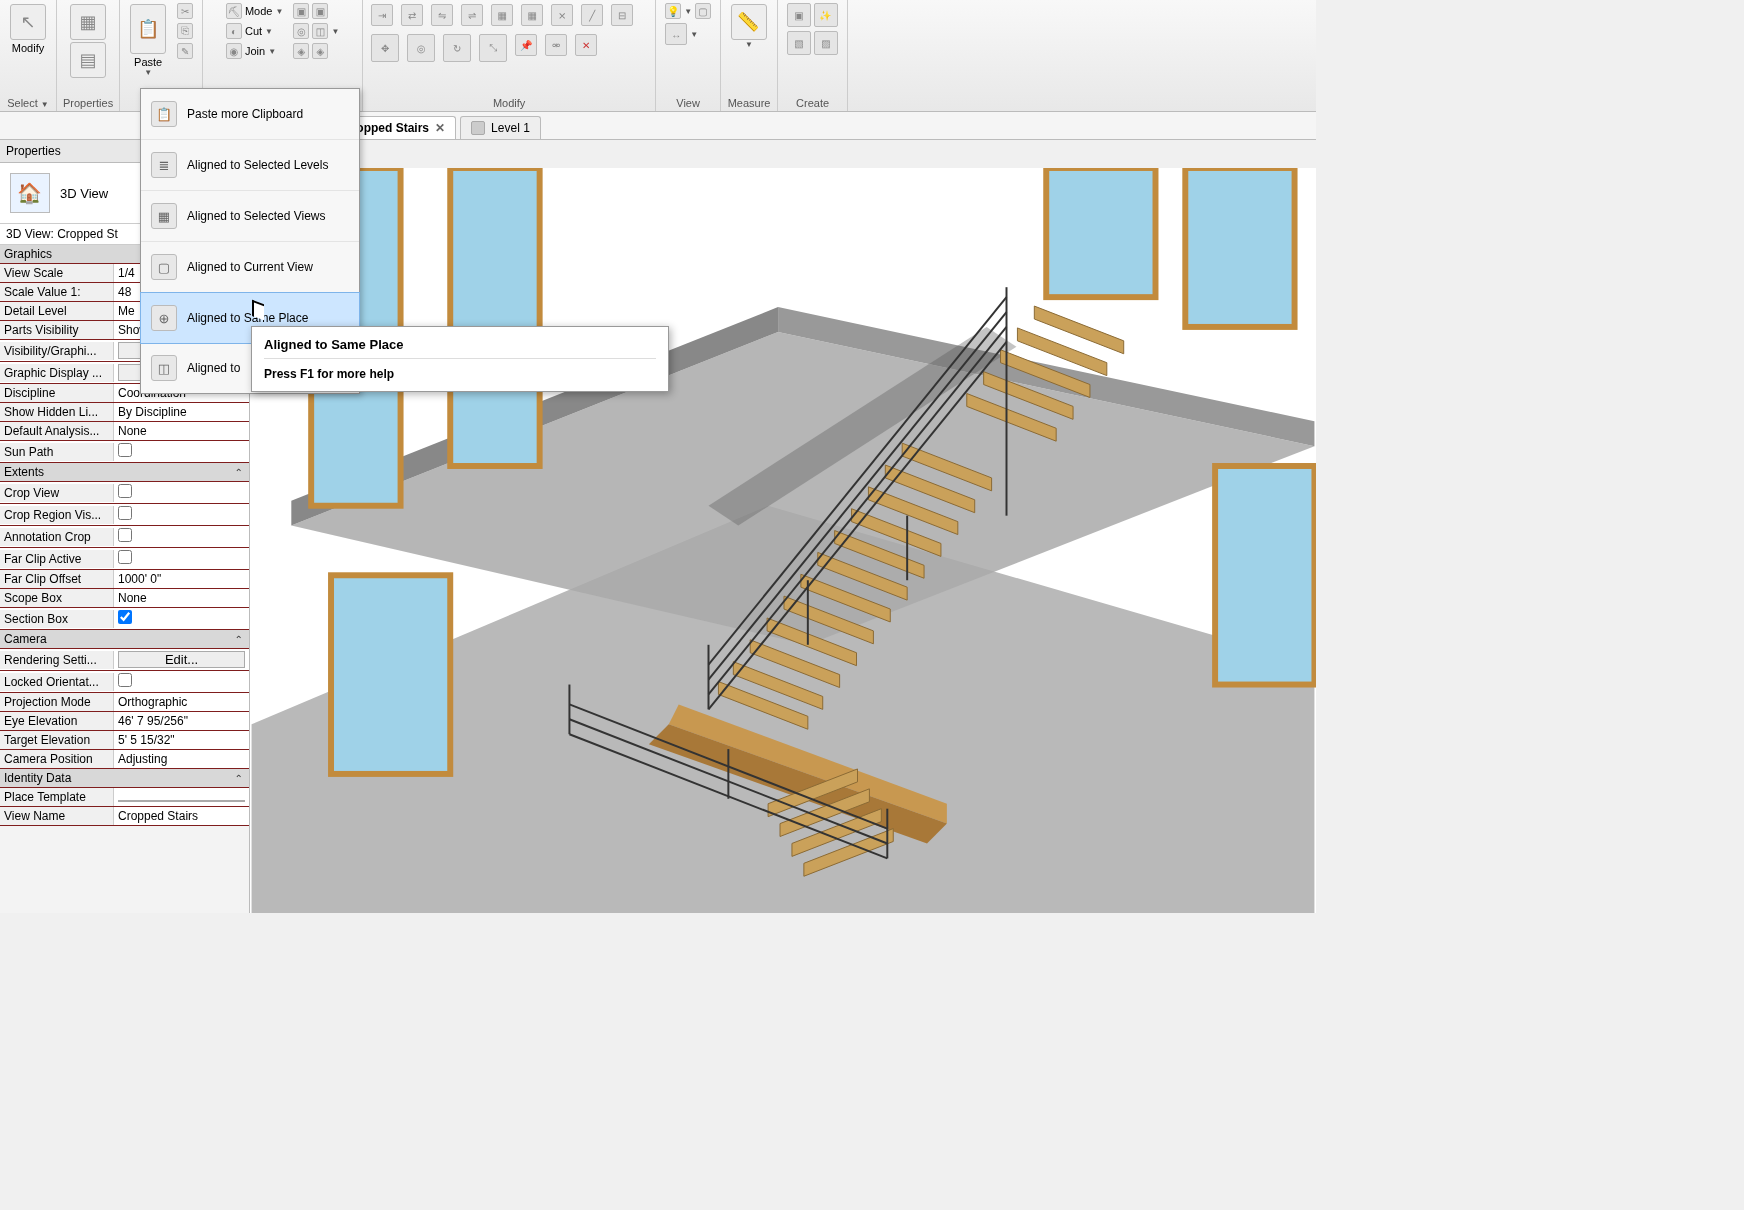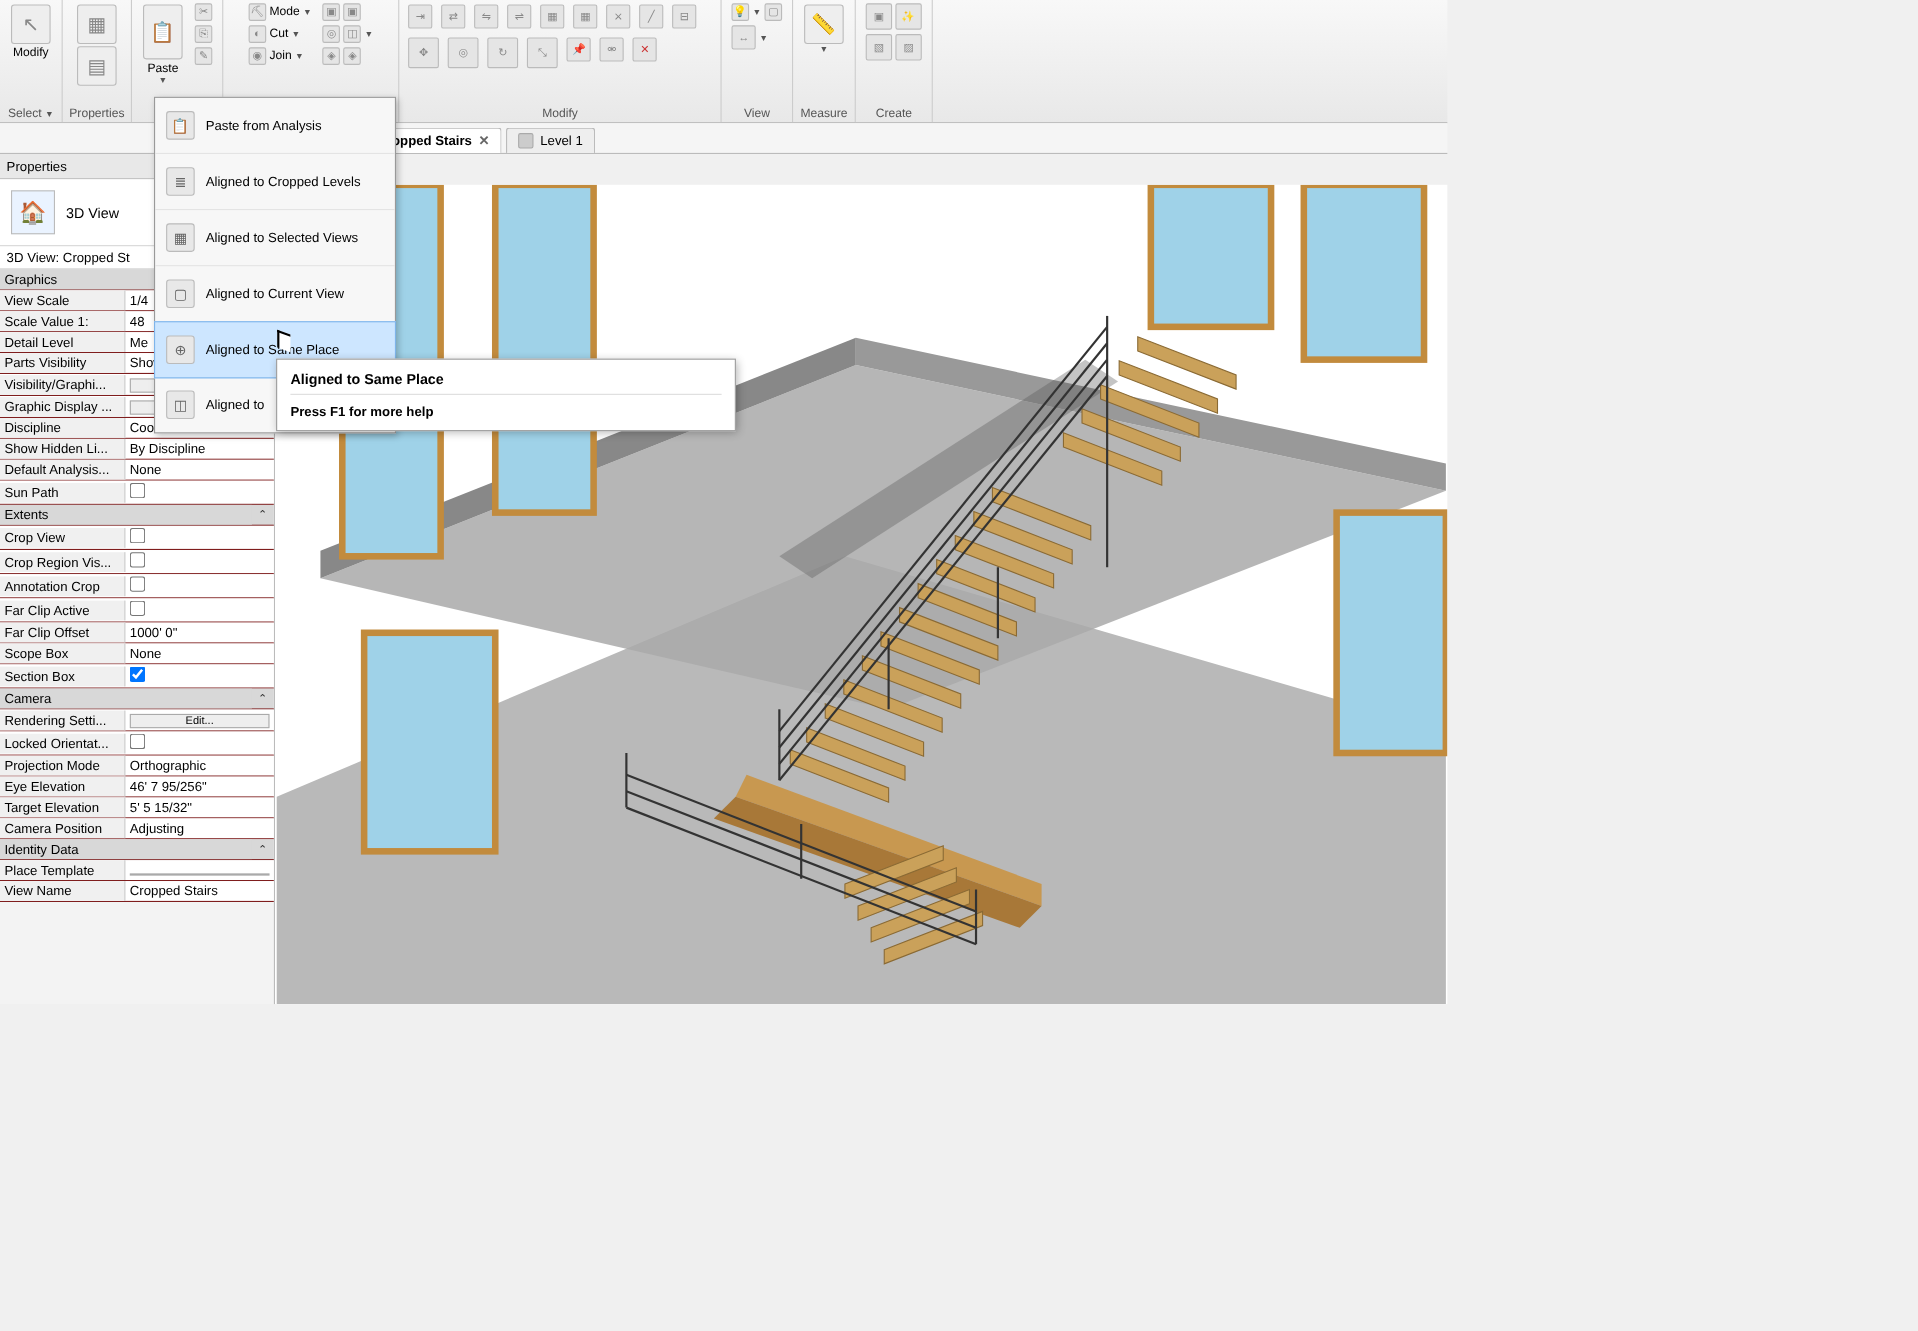--- a/index.html
+++ b/index.html
@@ -30,21 +30,21 @@
 .props-title { background:#e8e8e8; padding:4px 6px; font-size:12px; border-bottom:1px solid #bbb; }
 .props-header { display:flex; align-items:center; gap:10px; padding:10px; background:#fff; border-bottom:1px solid #ccc; }
 .props-header .ph-ic { width:40px;height:40px;border:1px solid #bbb;background:#eaf3ff;display:flex;align-items:center;justify-content:center;font-size:20px; }
 .props-header .ph-lbl { font-size:13px; }
 .props-row { display:flex; align-items:center; border-bottom:1px solid #7f1d1d; font-size:12px; background:#fff; }
 .props-row .k { width:114px; padding:2px 4px; background:#f0f0f0; border-right:1px solid #ccc; white-space:nowrap; overflow:hidden; text-overflow:ellipsis; }
 .props-row .v { flex:1; padding:2px 4px; }
 .props-row.group { background:#d8d8d8; font-weight:normal; }
 .props-row.group .k { background:#d8d8d8; border-right:none; width:auto; flex:1; }
 .props-row.group .chev { padding:0 6px; font-size:10px; color:#333; }
-.editbtn { width:100%; background:#eee; border:1px solid #aaa; font-size:10px; padding:0 0; text-align:center; }
+.editbtn { width:100%; background:#eee; border:1px solid #aaa; font-size:13px; padding:0 0; text-align:center; }
 .chk { width:14px;height:14px; }
 .sel-label { padding:3px 6px; font-size:12px; background:#fff; border-bottom:1px solid #ccc; white-space:nowrap;overflow:hidden;text-overflow:ellipsis; }
 
 
 .paste-menu { position:absolute; left:140px; top:88px; width:220px; background:#f7f7f7; border:1px solid #999; box-shadow:2px 2px 6px rgba(0,0,0,0.25); z-index:50; }
 .paste-item { display:flex; align-items:center; gap:10px; padding:12px 10px; font-size:12px; border-bottom:1px solid #e4e4e4; }
 .paste-item:last-child { border-bottom:none; }
 .paste-item.sel { background:#cde6ff; border:1px solid #7eb4ea; margin:-1px; }
 .paste-item .pi-ic { width:26px;height:26px;background:#e8e8e8;border:1px solid #bbb;border-radius:3px;display:flex;align-items:center;justify-content:center;font-size:13px;color:#666; }
 
@@ -421,25 +421,25 @@
       <div class="props-row">
         <div class="k">View Name</div>
         <div class="v"><span>Cropped Stairs</span></div>
       </div>
     </div>
 </div>
 
 <div class="paste-menu">
   <div class="paste-item">
       <span class="pi-ic">📋</span>
-      <span>Paste from Analysis</span>
+      <span>Paste more Clipboard</span>
     </div>
   <div class="paste-item">
       <span class="pi-ic">≣</span>
-      <span>Aligned to Cropped Levels</span>
+      <span>Aligned to Selected Levels</span>
     </div>
   <div class="paste-item">
       <span class="pi-ic">▦</span>
       <span>Aligned to Selected Views</span>
     </div>
   <div class="paste-item">
       <span class="pi-ic">▢</span>
       <span>Aligned to Current View</span>
     </div>
   <div class="paste-item sel">

